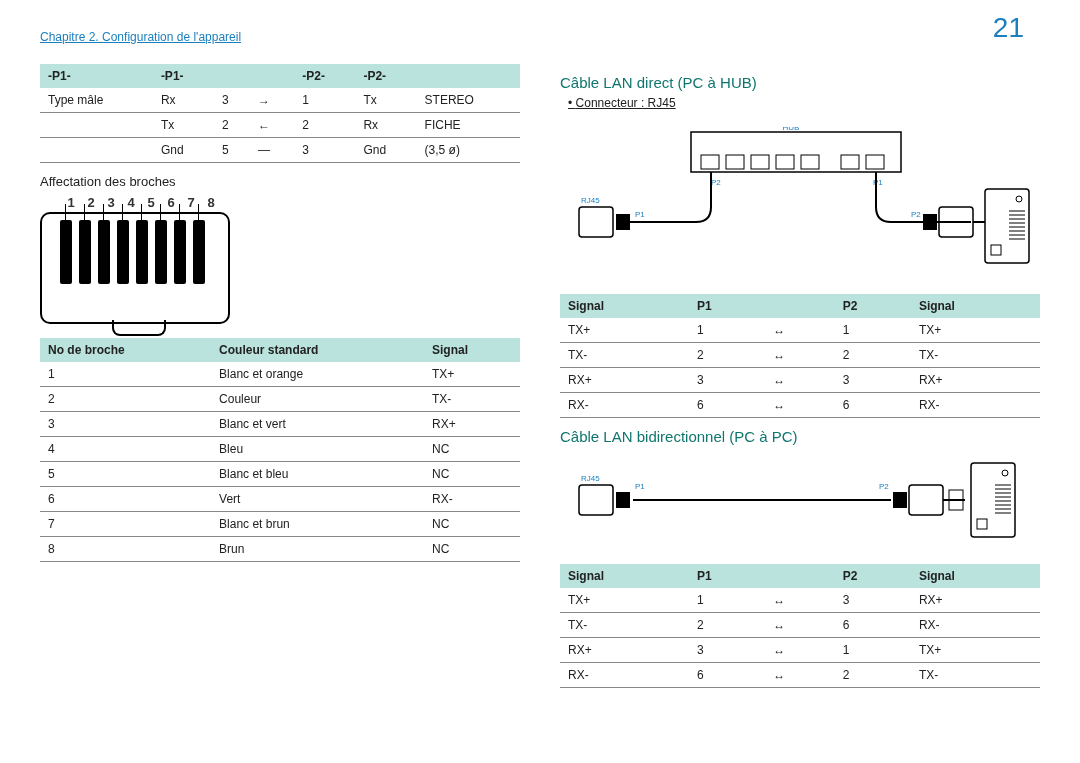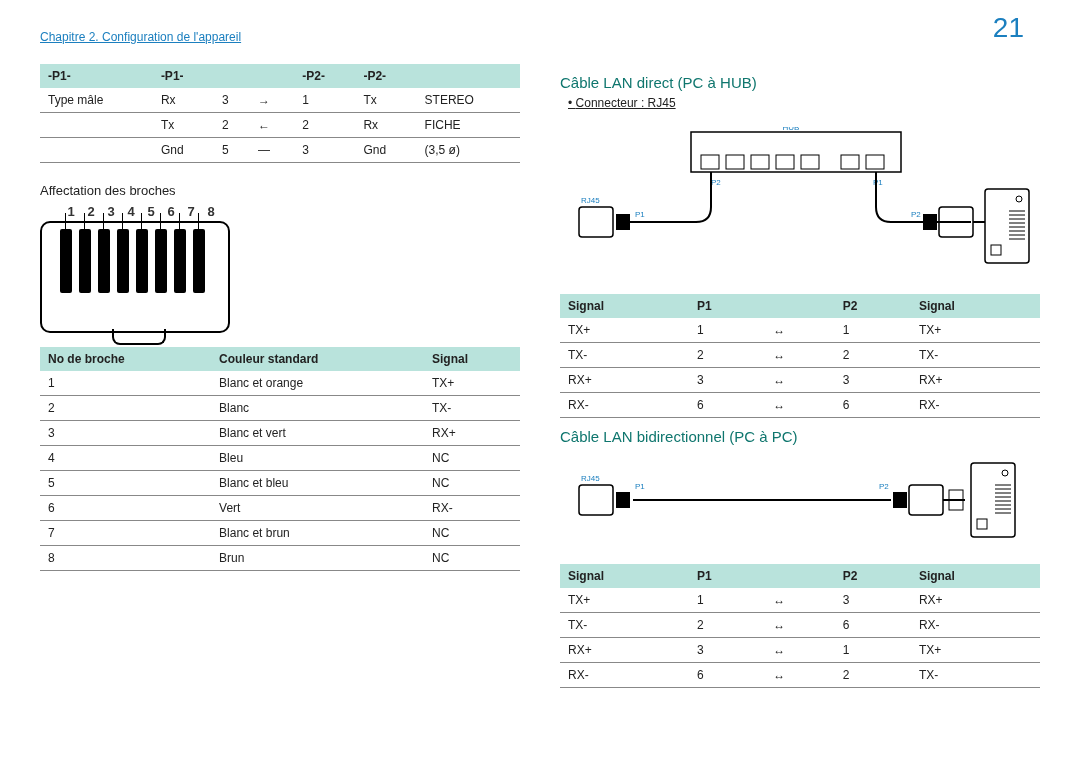--- a/index.html
+++ b/index.html
@@ -11,21 +11,21 @@
     height: 763px;
     padding: 30px 40px;
     position: relative;
   }
   .header-row { display: flex; justify-content: space-between; align-items: flex-start; margin-bottom: 20px; }
   .chapter { color: #1b7fbf; font-size: 12px; text-decoration: underline; }
   .page-num { color: #1b7fbf; font-size: 28px; font-weight: 300; position: absolute; right: 56px; top: 12px;}
   .columns { display: flex; gap: 40px; }
   .col { flex: 1; min-width: 0; }
   h3.sec { color: #0f766e; font-size: 15px; font-weight: 500; margin: 10px 0 5px; }
-  h4.sub { color: #222; font-size: 13px; font-weight: 400; margin: 20px 0 6px; }
+  h4.sub { color: #222; font-size: 13px; font-weight: 400; margin: 11px 0 6px; }
   .bullet { margin: 2px 0 10px 8px; font-size: 12px; text-decoration: underline; }
   .bullet::before { content: "• "; }
   table { border-collapse: collapse; width: 100%; font-size: 12px; margin-bottom: 8px; }
   th { background: #b9e3dc; text-align: left; font-weight: 700; padding: 5px 8px; }
   td { padding: 5px 8px; border-bottom: 1px solid #888; }
   
   .rj45-diagram { margin: 4px 0 14px 0; }
   .pin-labels { display:flex; gap: 6px; margin-left: 24px; font-weight:700; font-size:13px; color:#333;}
   .pin-labels span{ width:14px; text-align:center;}
   .rj45-body { width: 190px; height: 112px; border: 2px solid #000; border-radius: 10px; position: relative; margin-top: 2px; }
@@ -125,21 +125,21 @@
         <th>Couleur standard</th>
         <th>Signal</th>
       </tr>
       <tr>
             <td>1</td>
             <td>Blanc et orange</td>
             <td>TX+</td>
           </tr>
       <tr>
             <td>2</td>
-            <td>Blanc</td>
+            <td>Couleur</td>
             <td>TX-</td>
           </tr>
       <tr>
             <td>3</td>
             <td>Blanc et vert</td>
             <td>RX+</td>
           </tr>
       <tr>
             <td>4</td>
             <td>Bleu</td>

